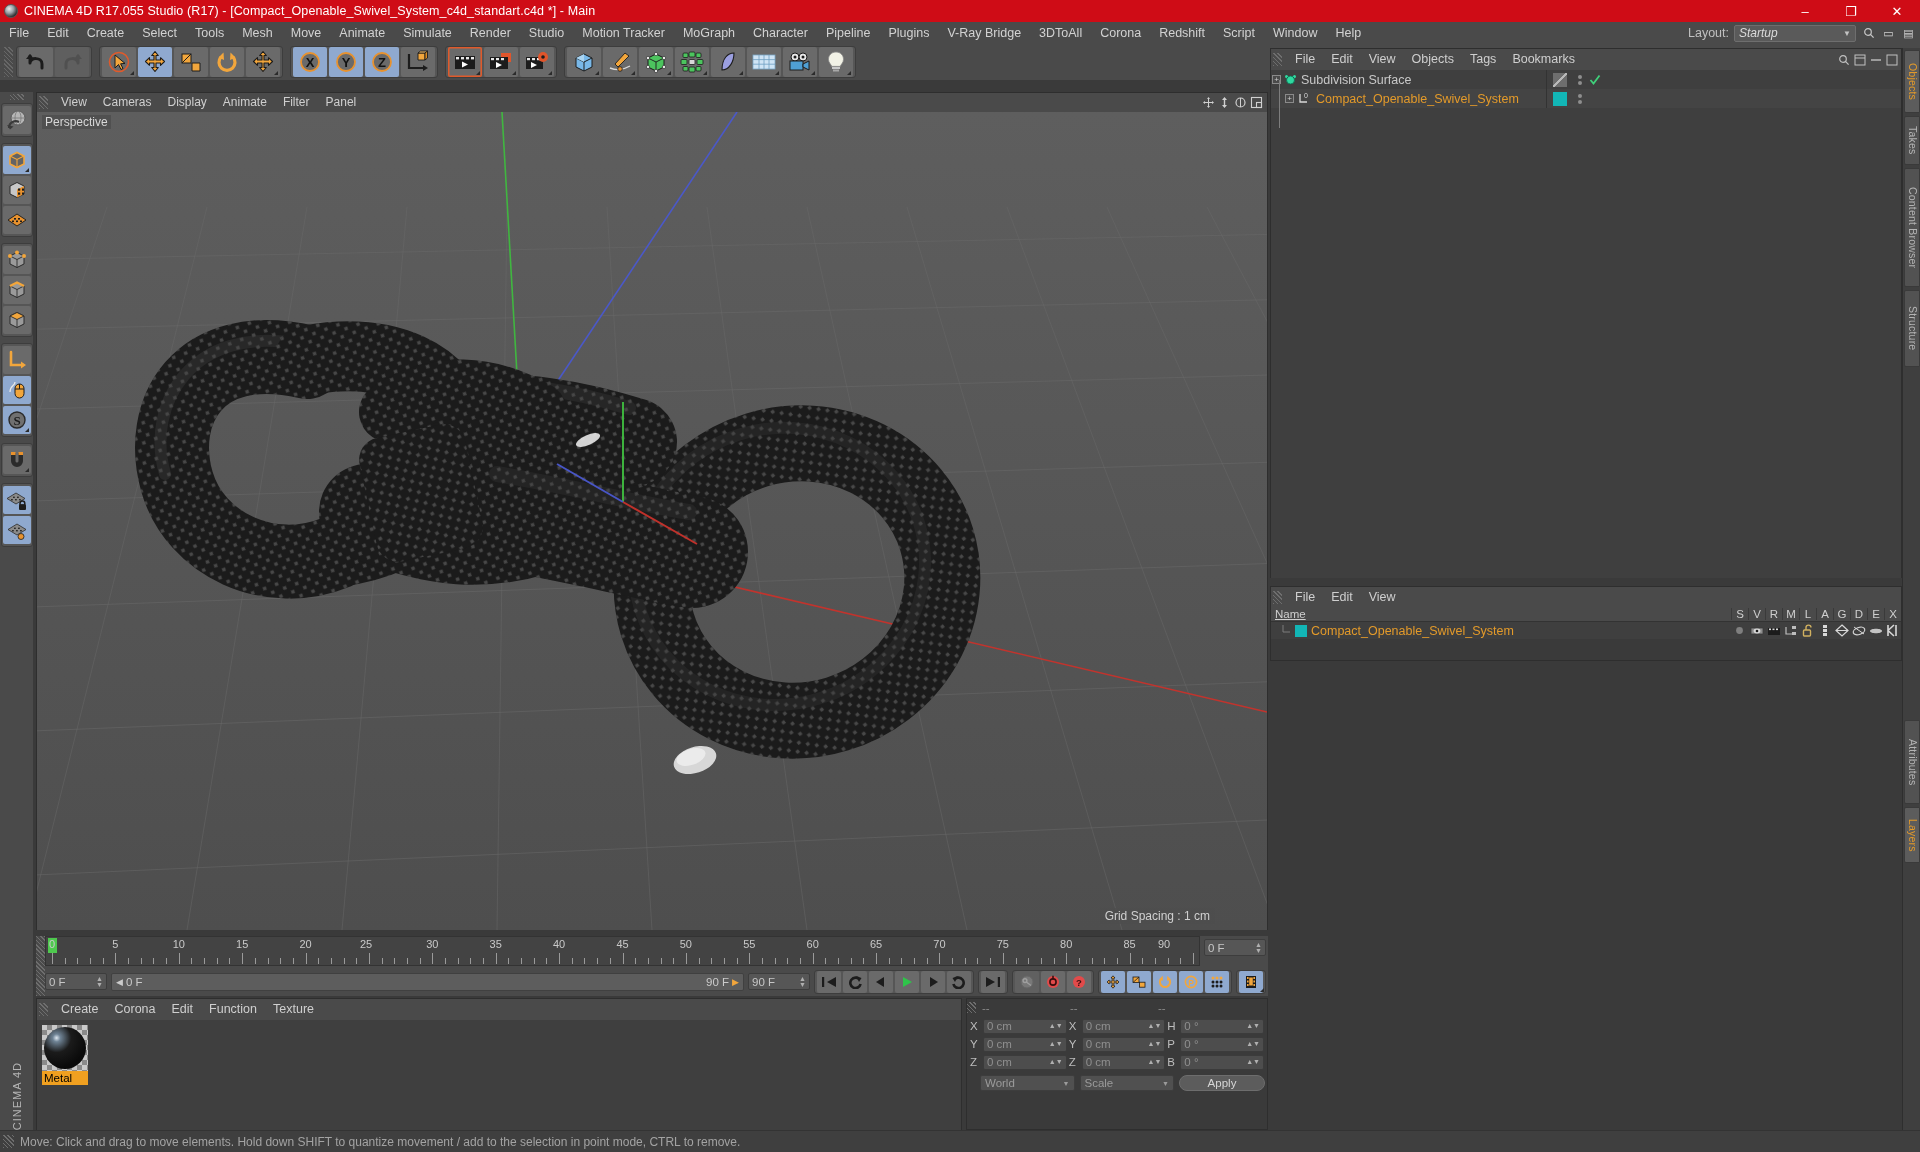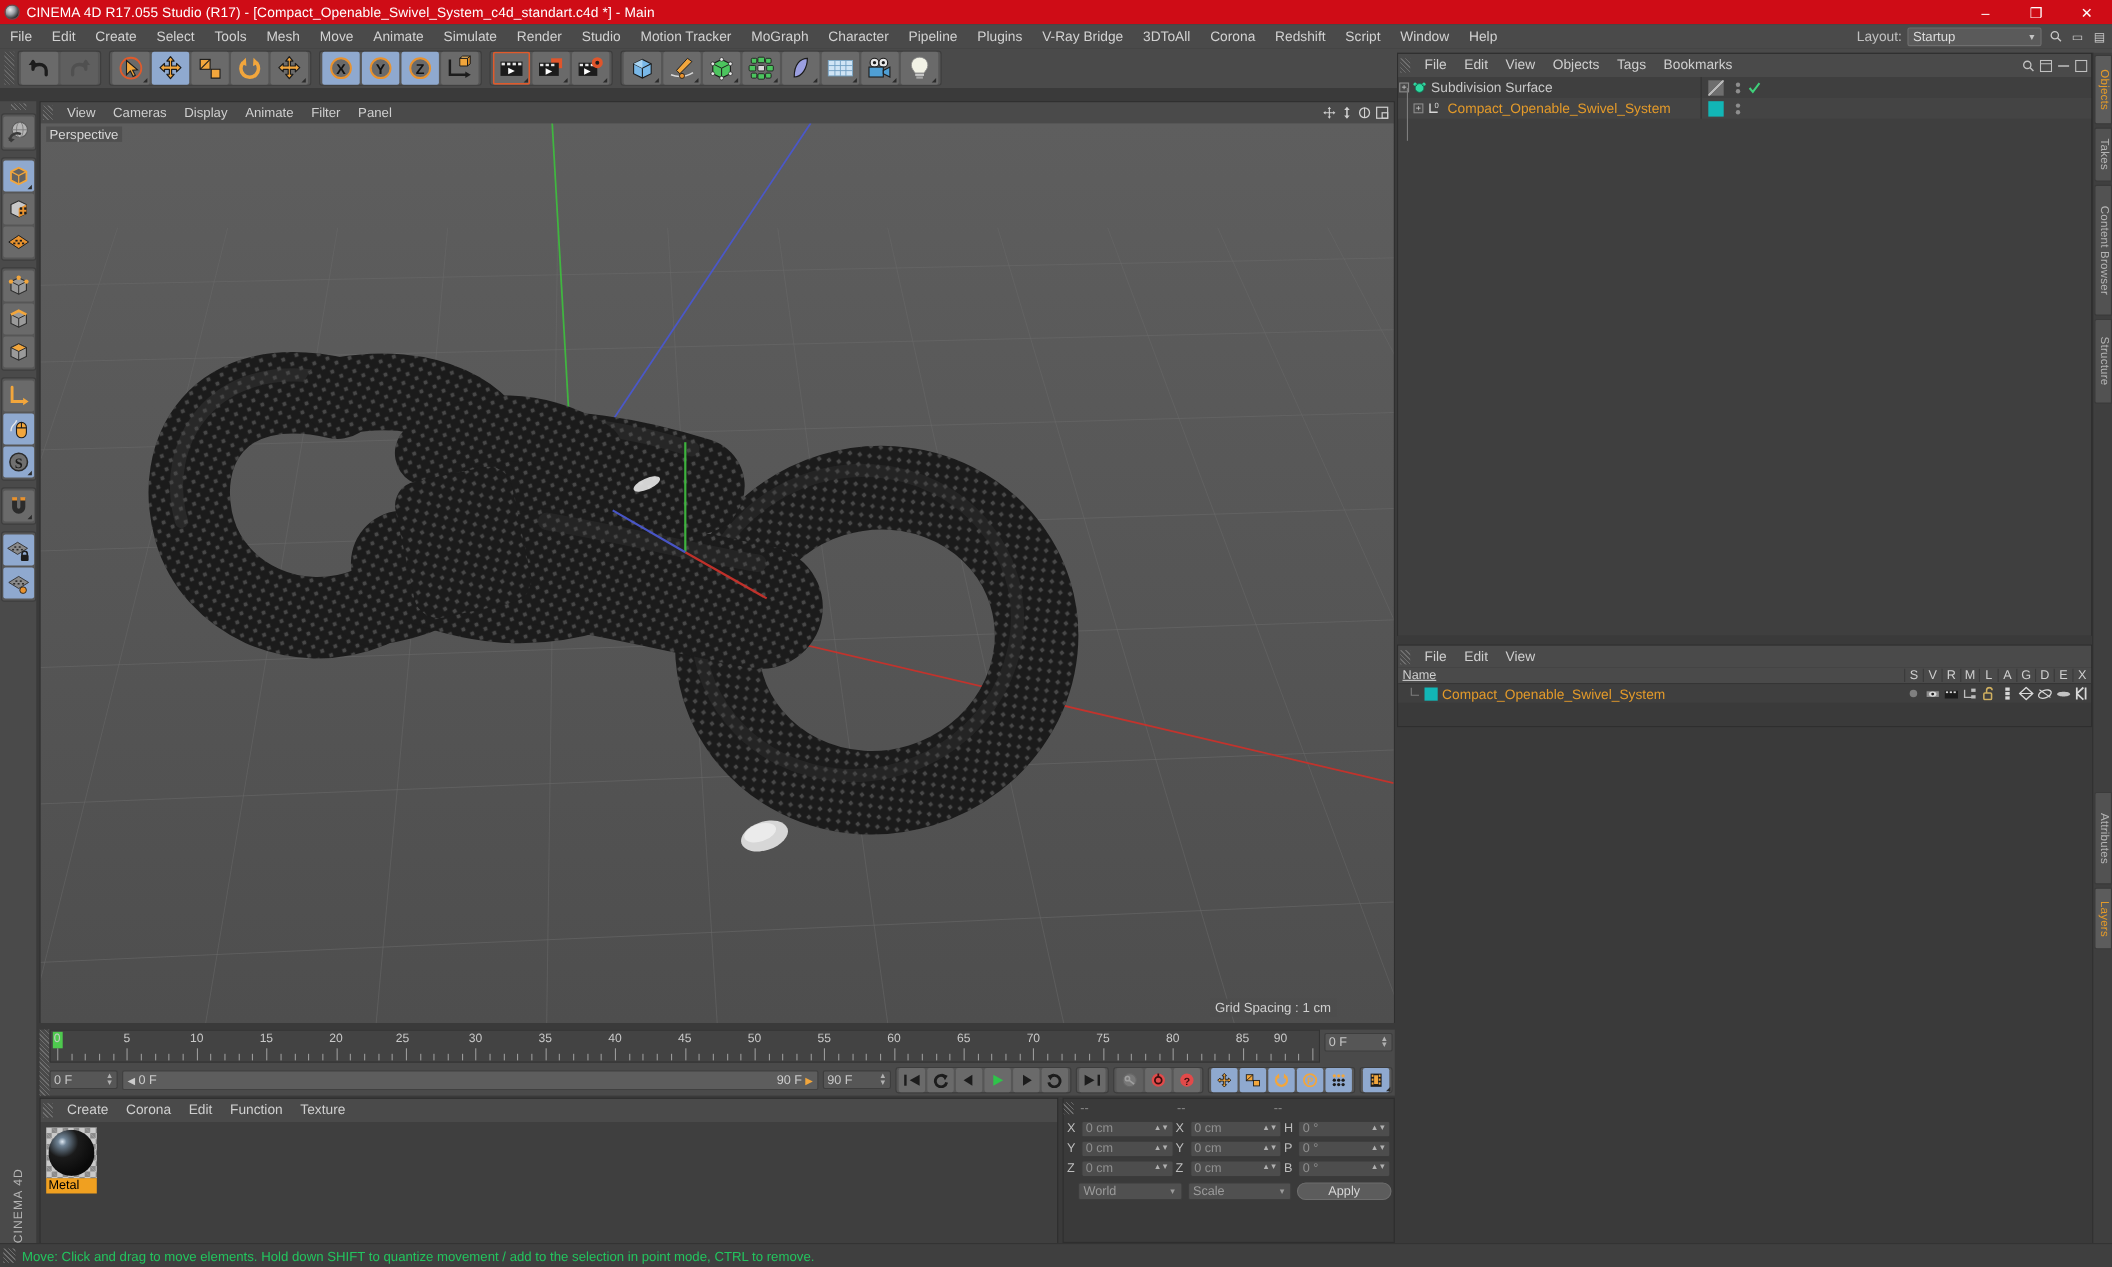--- a/index.html
+++ b/index.html
@@ -18,21 +18,21 @@
   .tb-btn{ width:46px;height:22px;display:flex;align-items:center;justify-content:center;
     color:#fff; font-size:13px;}
 
   
   .menubar{ position:absolute; left:0; top:22px; width:1920px; height:22px;
     background:#4a4a4a; display:flex; align-items:center; }
   .menubar .mi{ padding:0 9px; height:22px; line-height:22px; color:#d2d2d2; font-size:12.5px; white-space:nowrap;}
   .layoutbox{ margin-left:auto; display:flex; align-items:center; gap:5px; padding-right:4px;}
   .layoutbox .lbl{ color:#c0c0c0; font-size:12.5px;}
   .sel{ width:122px; height:17px; background:#5a5a5a; border:1px solid #6e6e6e;
-    border-radius:2px; display:flex; align-items:center; padding:0 4px; font-size:12px; color:#dcdcdc;}
+    border-radius:2px; display:flex; align-items:center; padding:0 4px; font-size:12px; color:#dcdcdc;font-style:italic;}
   .sel .car{ margin-left:auto; font-size:8px; color:#c3c3c3;}
   .mini{ width:15px;height:15px;display:flex;align-items:center;justify-content:center;
     font-size:11px;color:#cfcfcf;}
 
   
   .toolbar{ position:absolute; left:0; top:44px; width:1920px; height:36px;
     background:#4a4a4a; display:flex; align-items:center; padding-left:4px; gap:0;}
   .grip{ width:9px;height:30px;flex:none;
     background-image:repeating-linear-gradient(45deg,#6e6e6e 0 1px,transparent 1px 3px);
     opacity:.8; margin-right:3px;}
@@ -177,21 +177,21 @@
     display:flex; align-items:center; padding:0 4px; font-size:11.5px; color:#9b9b9b;}
   .dd .car{ margin-left:auto; font-size:7px;}
   .applybtn{ width:86px; height:16px; background:#5c5c5c; border:1px solid #6d6d6d; border-radius:8px;
     display:flex; align-items:center; justify-content:center; font-size:11.5px; color:#d6d6d6;}
 
   
   .statusbar{ position:absolute; left:0; bottom:0; width:1920px; height:22px; background:#3f3f3f;
     display:flex; align-items:center; border-top:1px solid #333;}
   .statusbar .g{ width:11px;height:13px;margin:0 6px 0 3px;
     background-image:repeating-linear-gradient(45deg,#6e6e6e 0 1px,transparent 1px 3px);}
-  .statusbar .txt{ font-size:12px; color:#22c55e;}
+  .statusbar .txt{ font-size:12px; color:#a3a3a3;}
 </style>
 </head>
 <body>
 
 <div class="titlebar">
   <div class="tb-ico"></div>
   <div class="tb-title">CINEMA 4D R17.055 Studio (R17) - [Compact_Openable_Swivel_System_c4d_standart.c4d *] - Main</div>
   <div class="tb-btns">
     <div class="tb-btn">–</div>
     <div class="tb-btn">❐</div>

